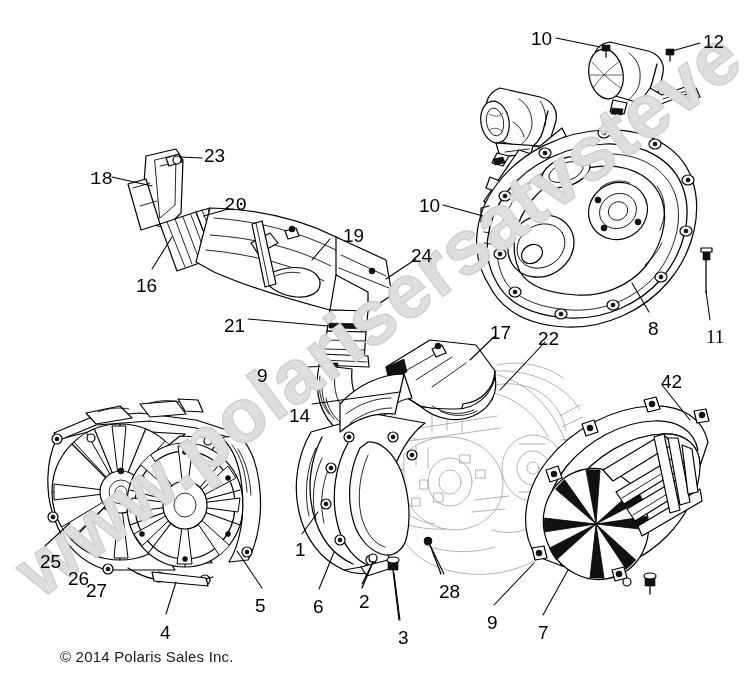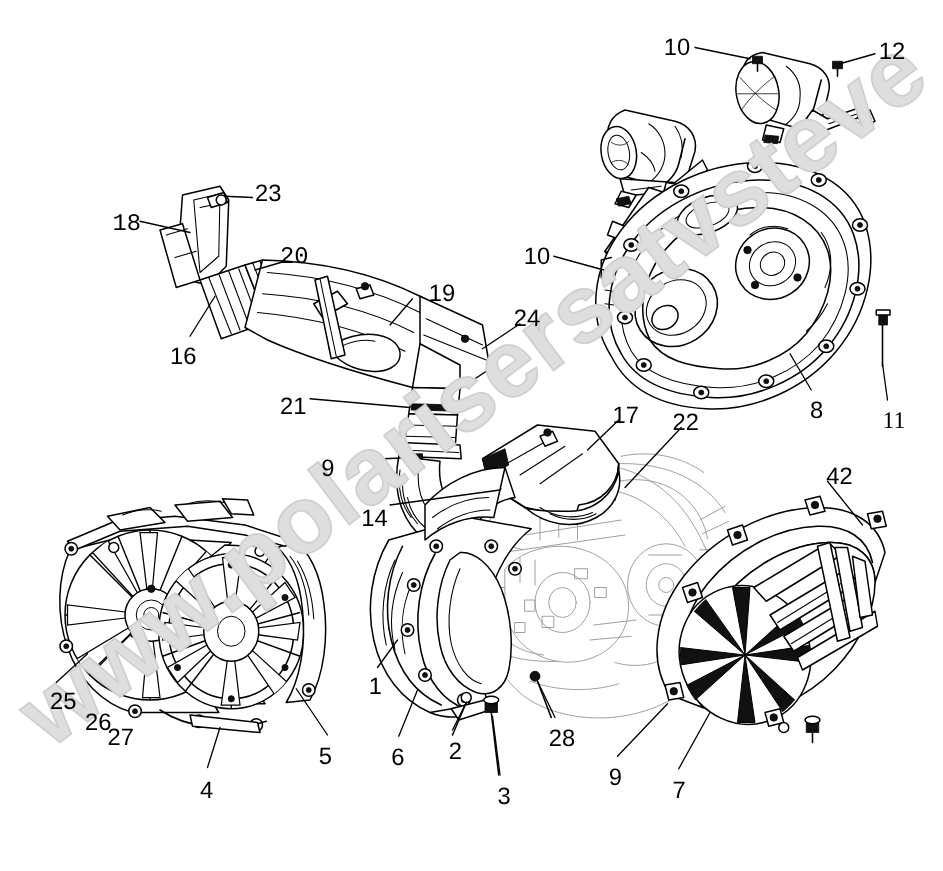--- a/index.html
+++ b/index.html
@@ -592,14 +592,15 @@
       <div class="callout" style="left: 359px; top: 592px;">2</div>
       <div class="callout" style="left: 439px; top: 582px;">28</div>
       <div class="callout" style="left: 86px; top: 581px;">27</div>
       <div class="callout" style="left: 255px; top: 596px;">5</div>
       <div class="callout" style="left: 487px; top: 613px;">9</div>
       <div class="callout" style="left: 538px; top: 623px;">7</div>
       <div class="callout" style="left: 160px; top: 623px;">4</div>
       <div class="callout" style="left: 398px; top: 628px;">3</div>
     </div>
 
+  <div id="copyright">© 2014 Polaris Sales Inc.</div>
 
 </div>
 
 </body></html>

